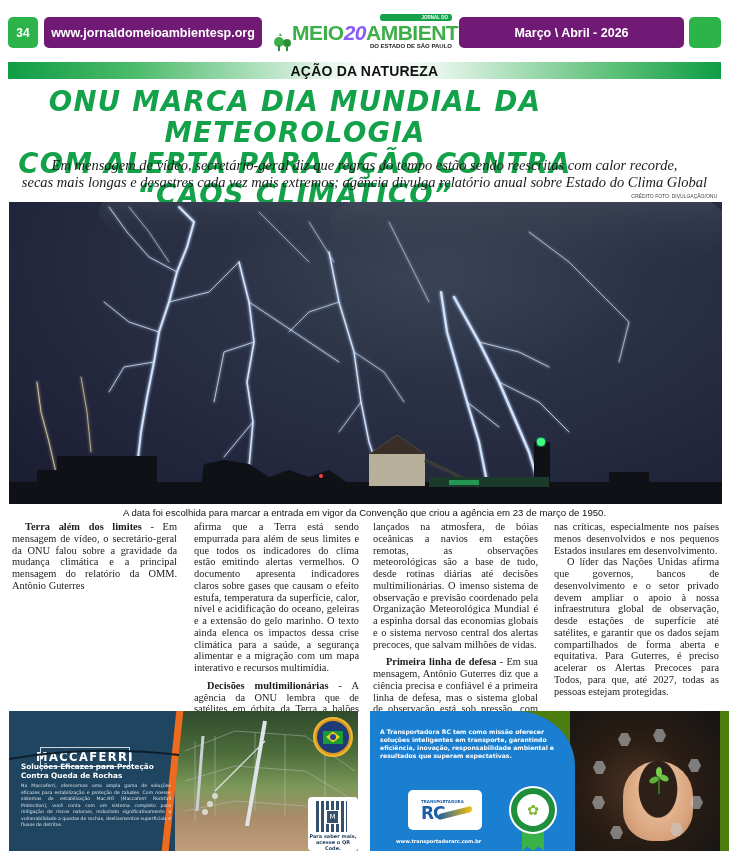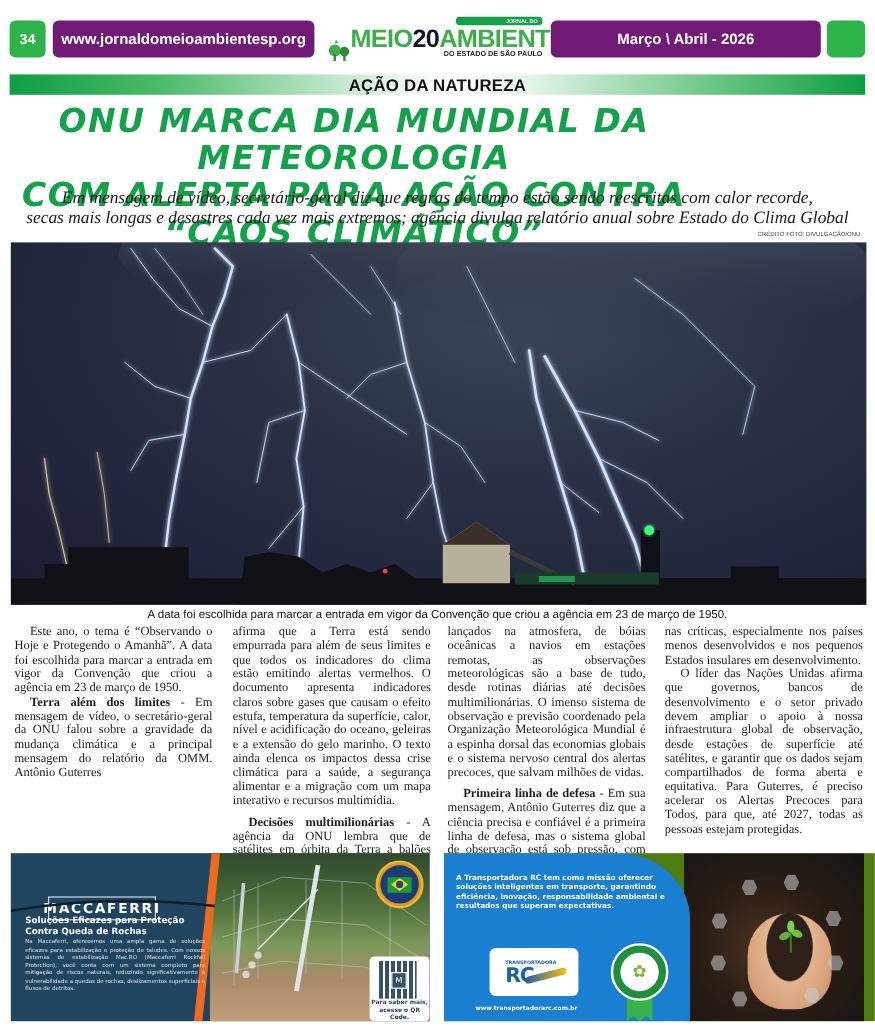--- a/index.html
+++ b/index.html
@@ -9,21 +9,21 @@
   
   .hdr-box { position: absolute; top: 17px; height: 31px; background: #701a75; border-radius: 5px; color: #fff;
     font-family: "Liberation Sans", sans-serif; font-weight: bold; font-size: 12.5px; display: flex; align-items: center; justify-content: center; }
   .hdr-page { left: 8px; width: 30px; background: #2cb34a; font-size: 12px; }
   .hdr-url { left: 44px; width: 218px; }
   .hdr-date { left: 459px; width: 225px; }
   .hdr-end { left: 689px; width: 32px; background: #2cb34a; }
 
   .logo { position: absolute; left: 272px; top: 13px; width: 182px; height: 40px; }
   .logo-main { position: absolute; left: 10px; top: 8px; font-family: "Liberation Sans", sans-serif; font-weight: bold; font-size: 21px; color: #3dae48; letter-spacing: -0.5px; }
-  .logo-main .twenty { color: #0f172a; }
+  .logo-main .twenty { color: #8b5cf6; font-style: italic; }
   .logo-tag { position: absolute; right: 2px; top: 1px; background: #13a14a; color: #fff; font-family: "Liberation Sans", sans-serif; font-size: 4.5px; font-weight: bold; padding: 1px 4px; border-radius: 3px; width: 72px; text-align: right; }
   .logo-sub { position: absolute; right: 2px; bottom: 4px; font-family: "Liberation Sans", sans-serif; font-size: 6px; font-weight: bold; color: #1d1d1d; }
   .logo-tree { position: absolute; left: 2px; top: 20px; width: 20px; height: 18px; }
 
   
   .section-bar { position: absolute; left: 8px; top: 62px; width: 713px; height: 17px;
     background: linear-gradient(90deg, #0f9d45 0%, #4dbb6c 18%, #e8f6ec 45%, #ffffff 52%, #e8f6ec 60%, #5cc078 85%, #0f9d45 100%);
     display: flex; align-items: center; justify-content: center; }
   .section-bar span { font-family: "Liberation Sans", sans-serif; font-weight: bold; font-size: 14px; color: #111; letter-spacing: 0.2px; }
 
@@ -190,21 +190,20 @@
     <path d="M416 258 L470 284" stroke="#3a3a3a" stroke-width="4"></path>
     <rect x="420" y="275" width="120" height="10" fill="#1a3a2a"></rect>
     <circle cx="532" cy="240" r="4" fill="#3cff80" filter="url(#glow)"></circle>
     <circle cx="312" cy="274" r="2" fill="#ff4040"></circle>
     <rect x="440" y="278" width="30" height="5" fill="#2bd36f" opacity="0.6"></rect>
   </svg>
 </div>
 <div class="caption">A data foi escolhida para marcar a entrada em vigor da Convenção que criou a agência em 23 de março de 1950.</div>
 
 <div class="col c1">
-  <p><span>Este ano, o tema é “Observando o Hoje e Protegendo o Amanhã”. A data foi escolhida para marcar a entrada em vigor da Convenção que criou a agência em 23 de março de 1950.</span></p>
   <p><b>Terra além dos limites</b><span> - Em mensagem de vídeo, o secretário-geral da ONU falou sobre a gravidade da mudança climática e a principal mensagem do relatório da OMM. Antônio Guterres</span></p>
 </div>
 
 <div class="col c2">
   <p class="cont"><span>afirma que a Terra está sendo empurrada para além de seus limites e que todos os indicadores do clima estão emitindo alertas vermelhos. O documento apresenta indicadores claros sobre gases que causam o efeito estufa, temperatura da superfície, calor, nível e acidificação do oceano, geleiras e a extensão do gelo marinho. O texto ainda elenca os impactos dessa crise climática para a saúde, a segurança alimentar e a migração com um mapa interativo e recursos multimídia.</span></p>
   <p style="margin-top:6px"><b>Decisões multimilionárias</b><span> - A agência da ONU lembra que de satélites em órbita da Terra a balões meteorológicos,</span></p>
 </div>
 
 <div class="col c3">
   <p class="cont"><span>lançados na atmosfera, de bóias oceânicas a navios em estações remotas, as observações meteorológicas são a base de tudo, desde rotinas diárias até decisões multimilionárias. O imenso sistema de observação e previsão coordenado pela Organização Meteorológica Mundial é a espinha dorsal das economias globais e o sistema nervoso central dos alertas precoces, que salvam milhões de vidas.</span></p>

